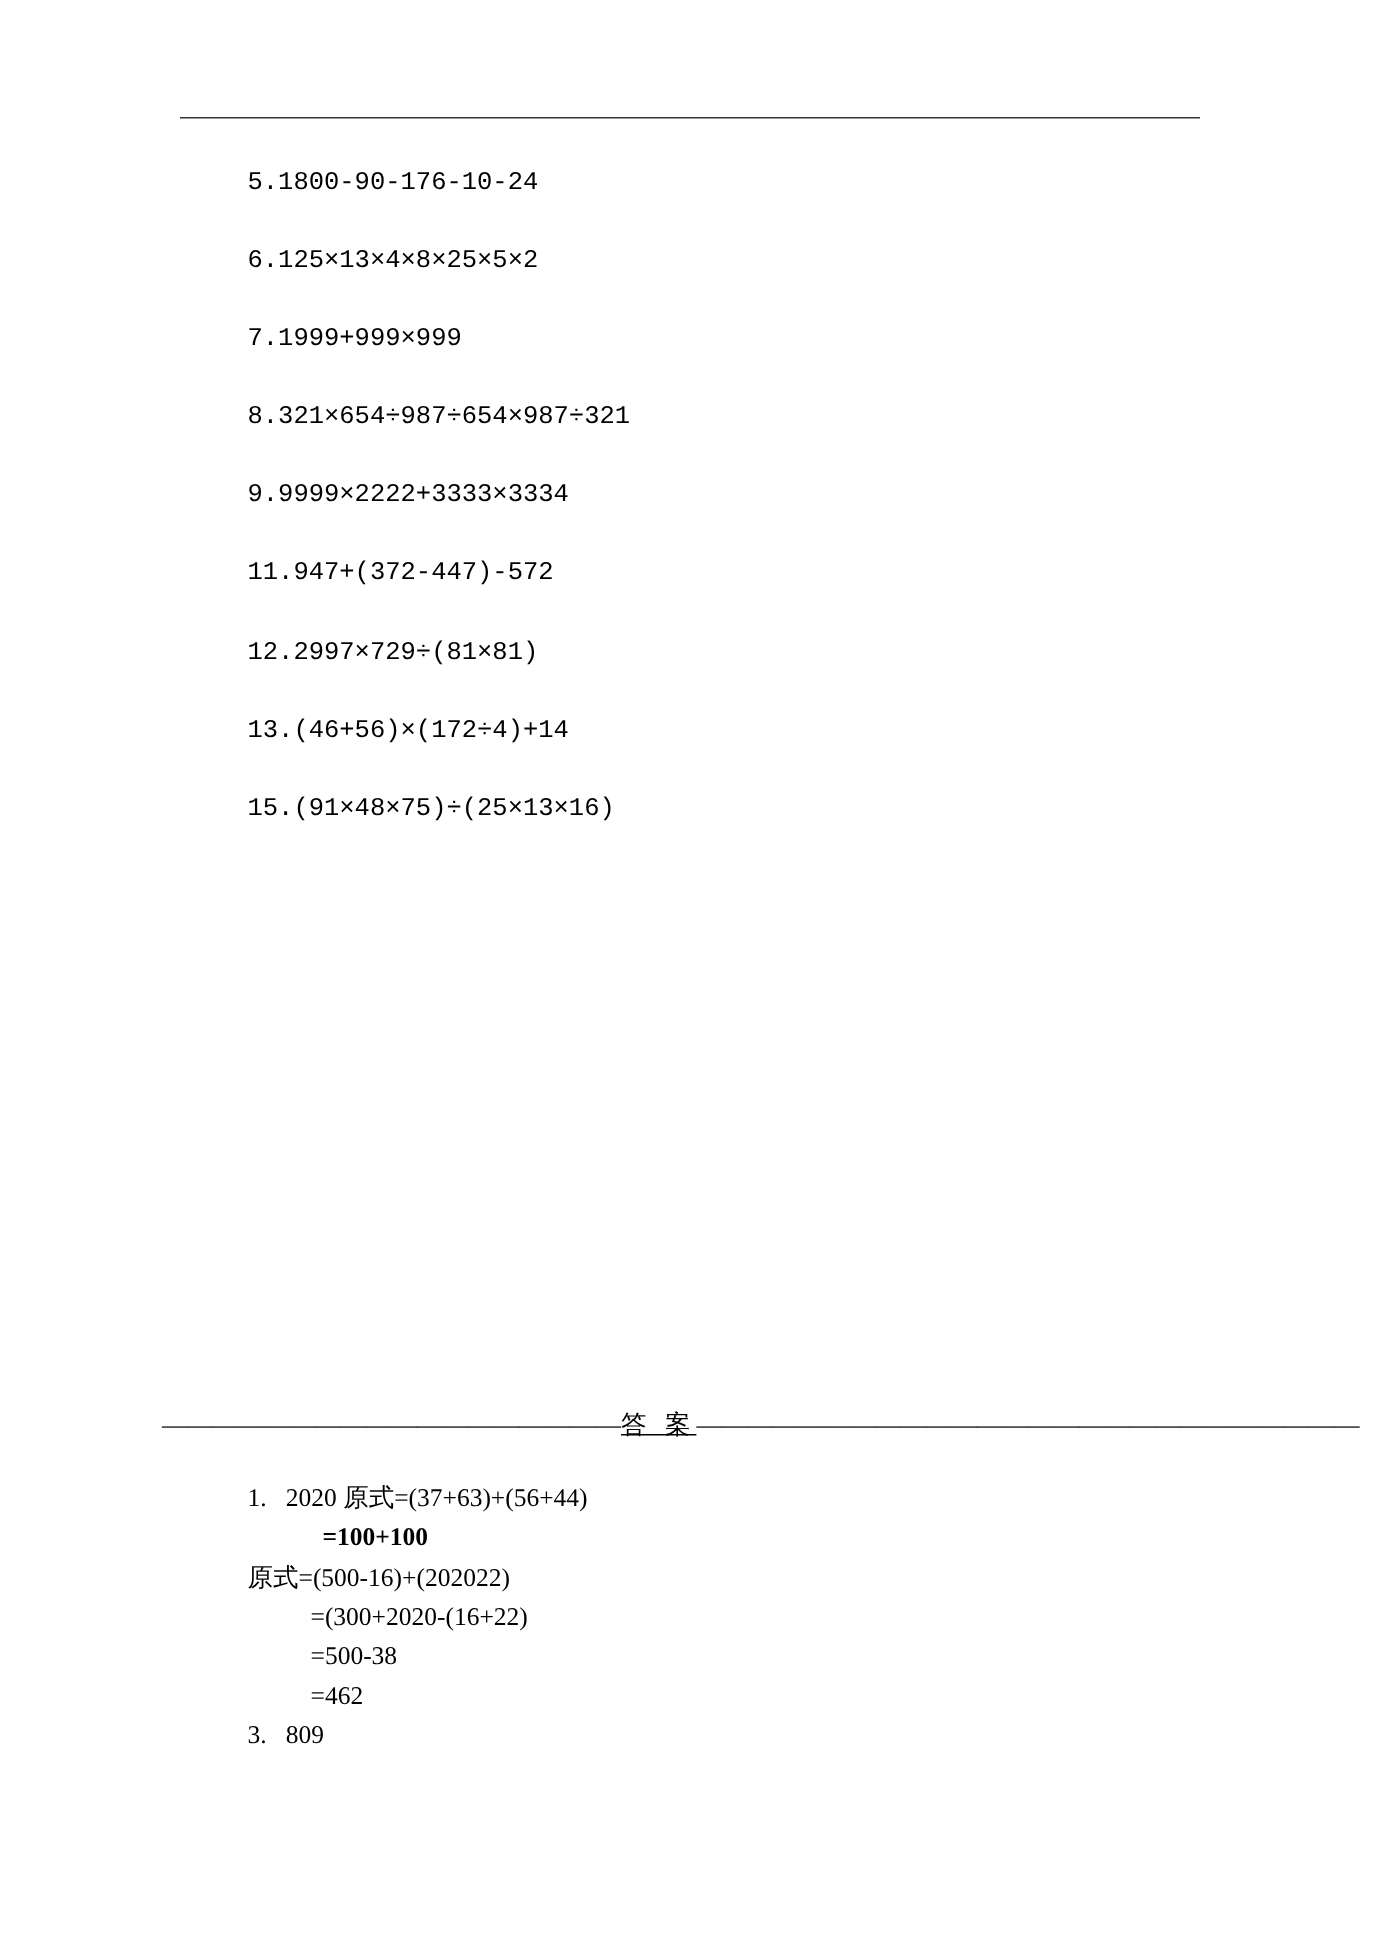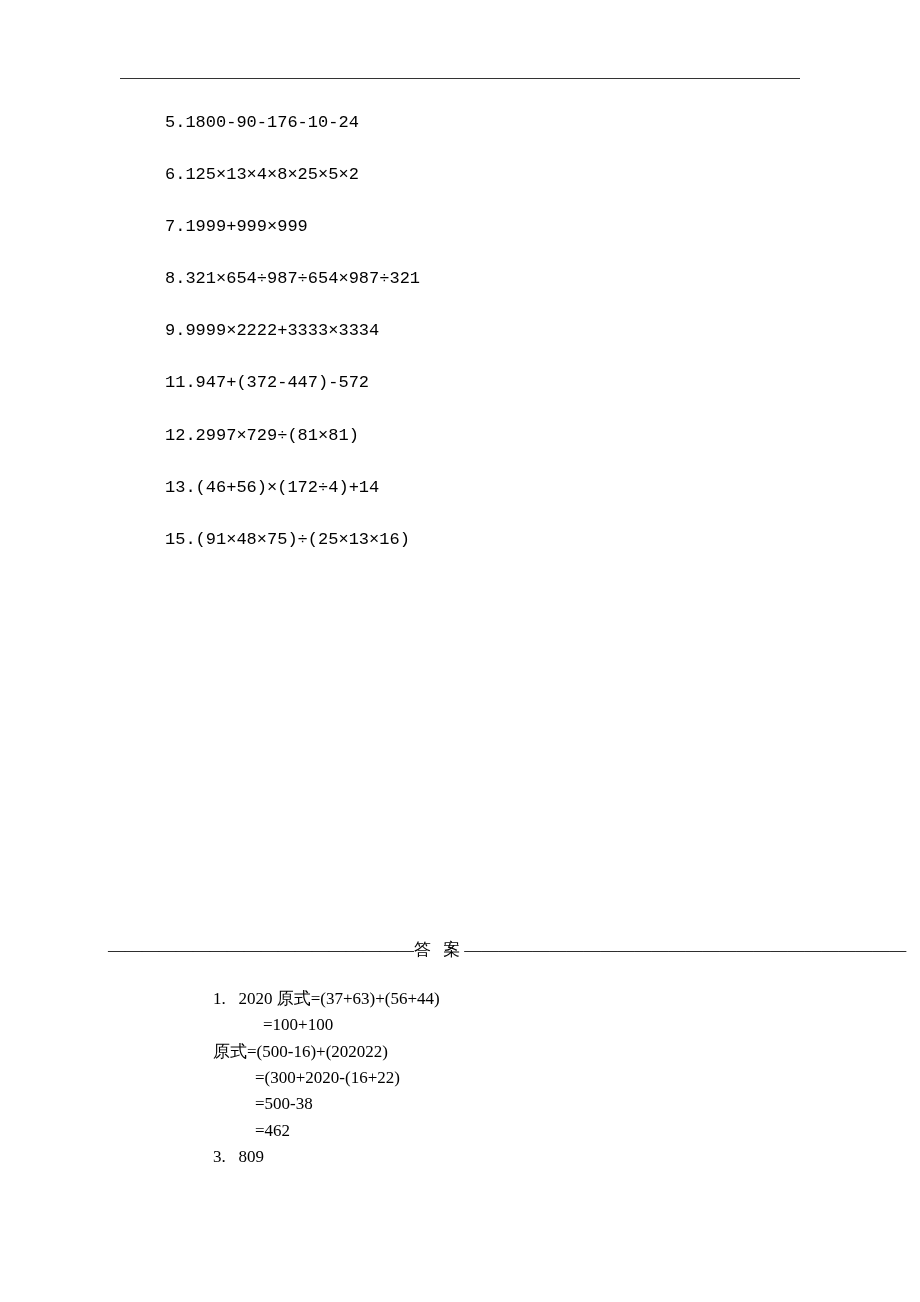--- a/index.html
+++ b/index.html
@@ -39,33 +39,34 @@
       position: absolute;
       top: 938px;
       left: 108px;
       width: 720px;
       font-size: 17px;
       letter-spacing: 0;
       white-space: nowrap;
     }
     .da-an {
       letter-spacing: 4px;
+      text-decoration: underline;
     }
     .answers-block {
       position: absolute;
       top: 986px;
       left: 165px;
       width: 600px;
-      margin-left: 48px;
     }
     .ans-line {
       line-height: 1.55;
     }
     .indent1 {
       padding-left: 50px;
+      font-weight: bold;
     }
     .indent2 {
       padding-left: 42px;
     }
   </style>
 </head>
 <body>
 
 <div class="top-rule"></div>
 

